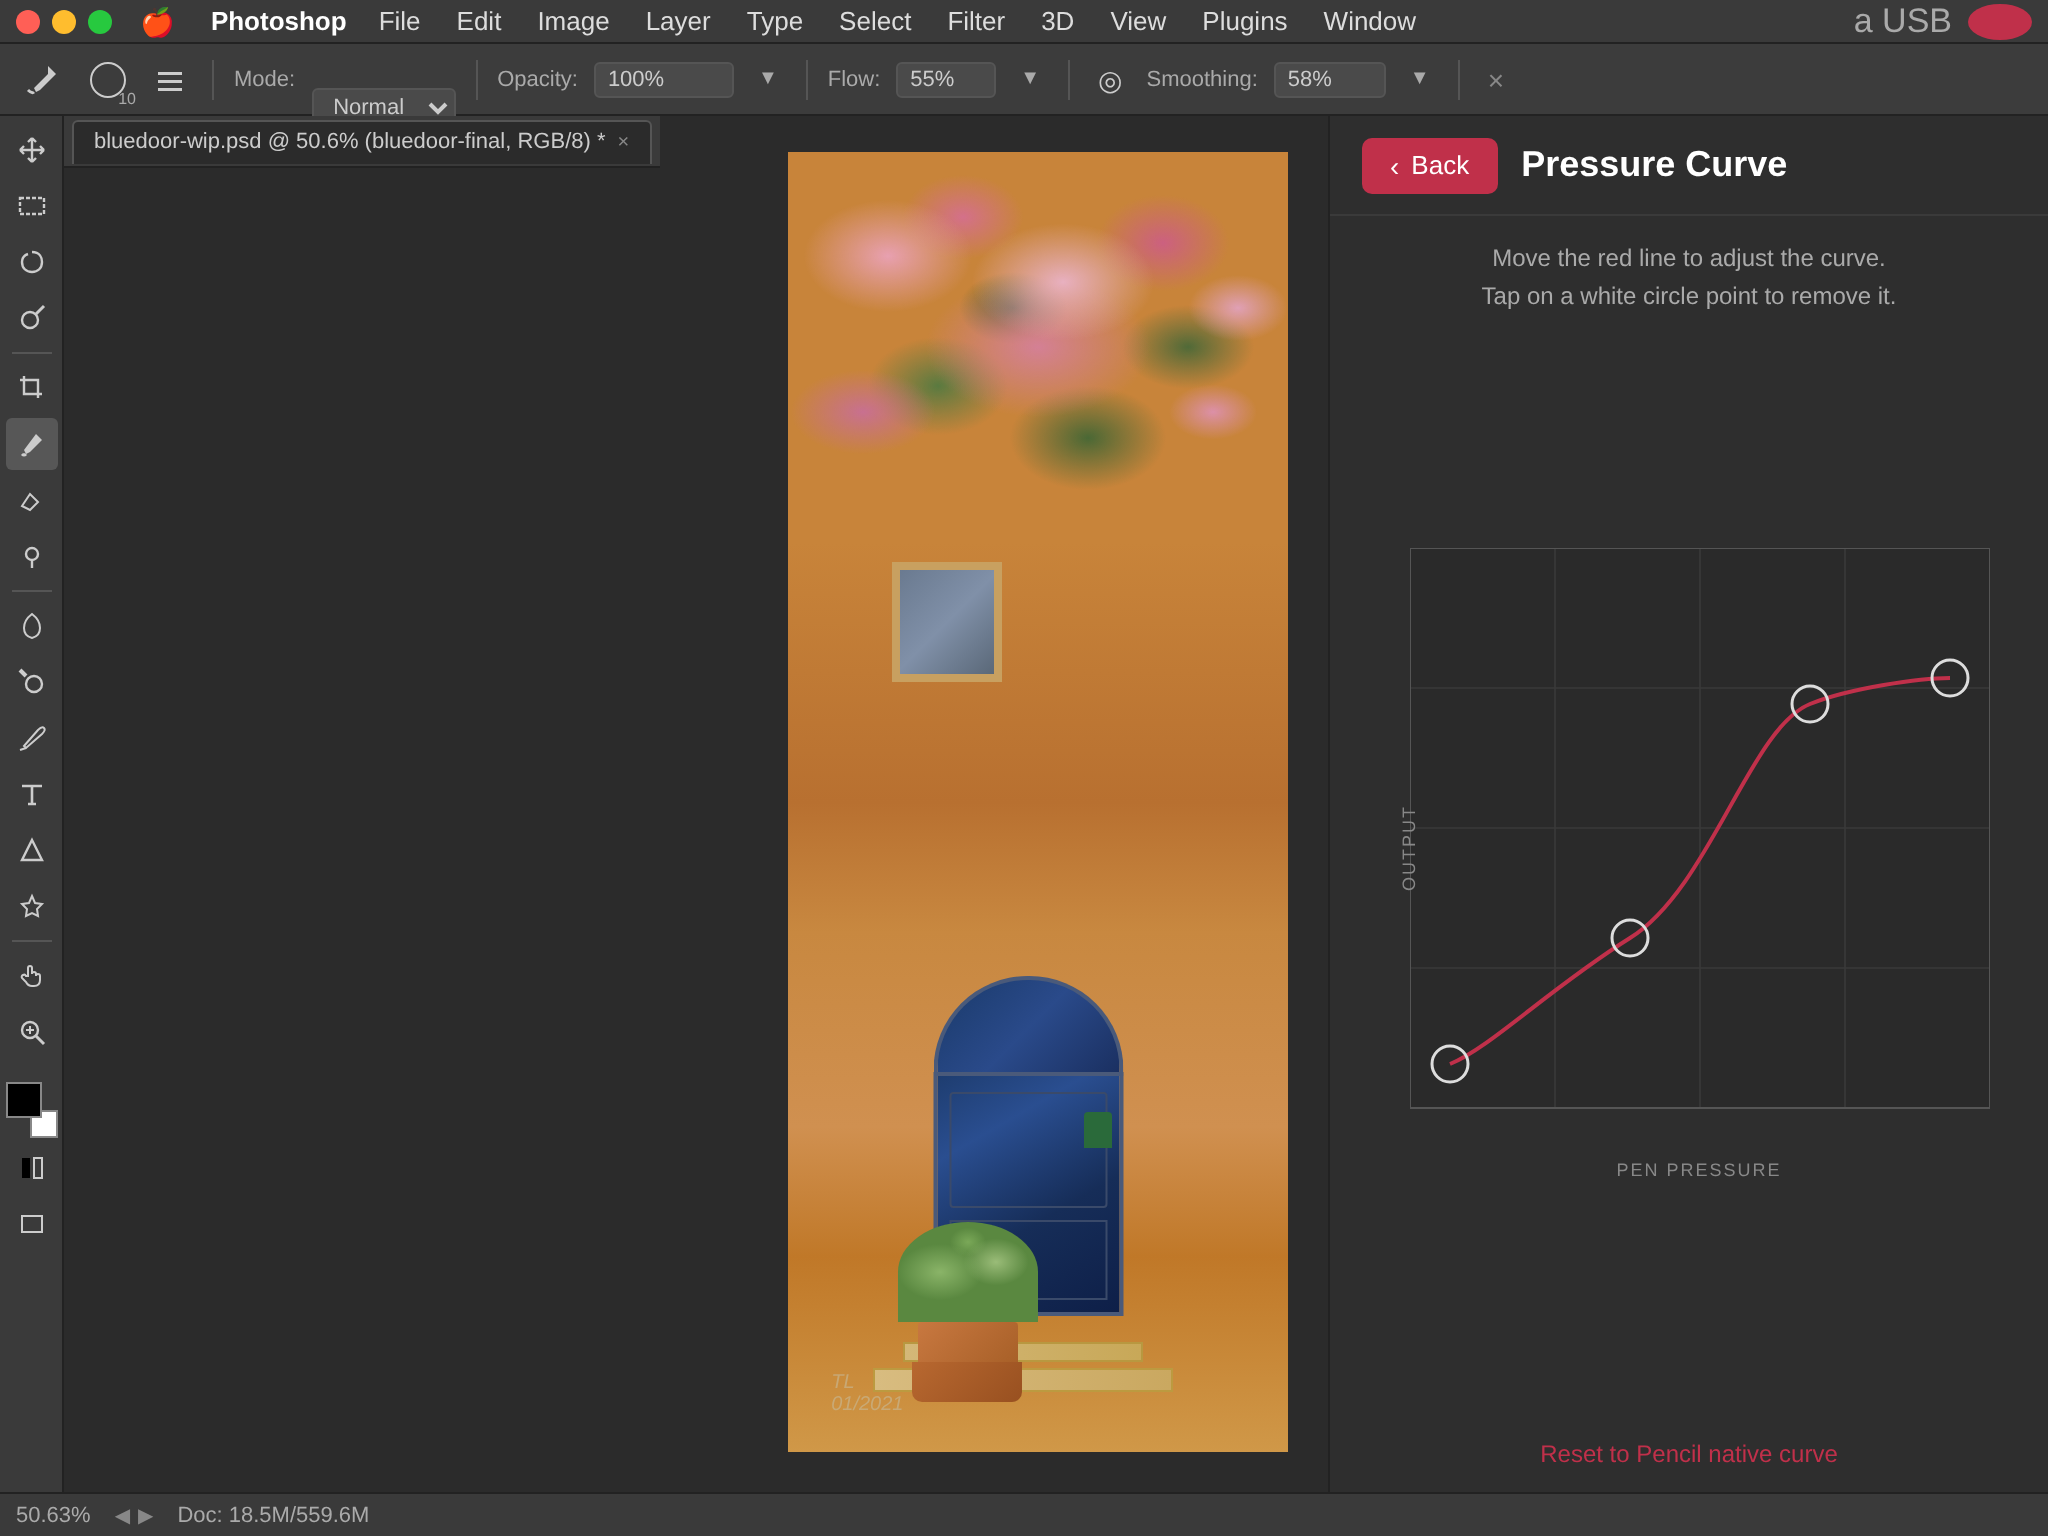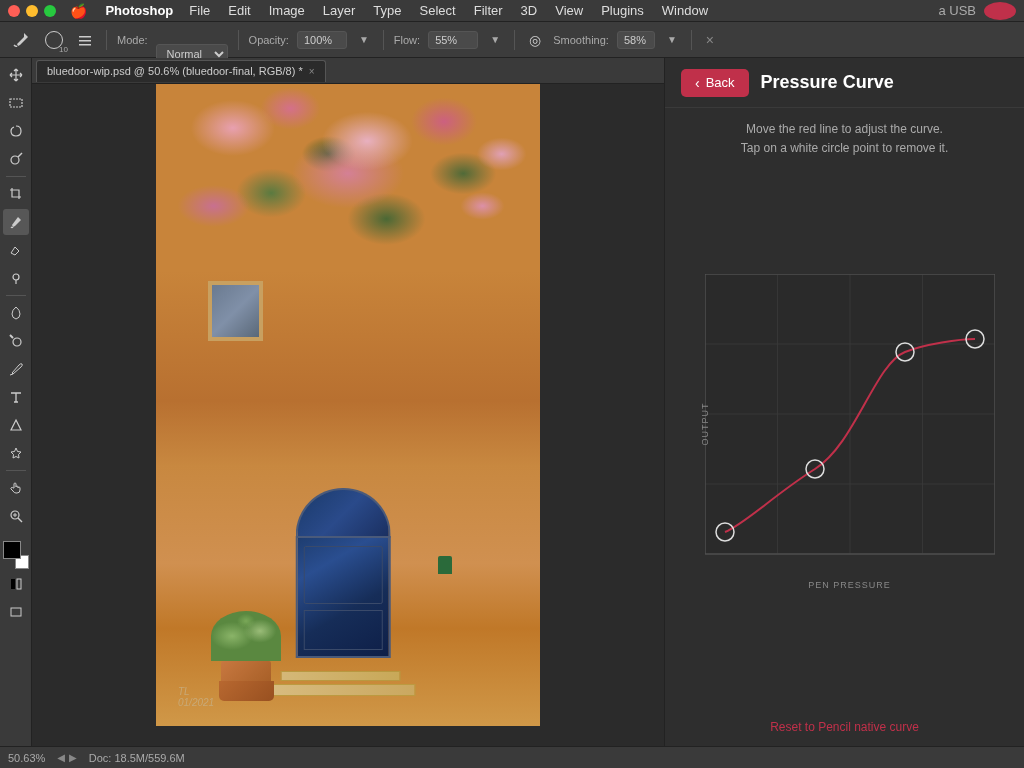--- a/index.html
+++ b/index.html
@@ -53,21 +53,21 @@
       color: #fff;
       font-size: 13px;
     }
     .menu-right {
       margin-left: auto;
       display: flex;
       align-items: center;
       gap: 8px;
     }
     .usb-icon {
-      font-size: 13px;
+      font-size: 17px;
       color: #aaa;
     }
 
     
     #toolbar {
       width: 100%;
       height: 36px;
       background: #3c3c3c;
       display: flex;
       align-items: center;
@@ -190,22 +190,23 @@
       position: absolute;
       bottom: 0;
       right: 0;
     }
 
     
     #canvas-area {
       flex: 1;
       background: #2b2b2b;
       display: flex;
-      flex-direction: column;
+      flex-direction: row;
       overflow: hidden;
+      gap: 44px;
     }
     #tab-bar {
       height: 26px;
       background: #3a3a3a;
       display: flex;
       align-items: center;
       padding: 0 4px;
       border-bottom: 1px solid #222;
     }
     .tab {
@@ -443,31 +444,31 @@
   </button>
   <div class="toolbar-sep"></div>
   <span class="toolbar-label">Mode:</span>
   <select class="mode-select">
     <option>Normal</option>
     <option>Multiply</option>
     <option>Screen</option>
   </select>
   <div class="toolbar-sep"></div>
   <span class="toolbar-label">Opacity:</span>
-  <input class="toolbar-input" style="width: 50px;" type="text" value="100%">
+  <input class="toolbar-input" style="width: 70px;" type="text" value="100%">
   <button class="tool-btn" style="font-size:10px;color:#aaa;">▼</button>
   <div class="toolbar-sep"></div>
   <span class="toolbar-label">Flow:</span>
   <input class="toolbar-input" style="width: 50px;" type="text" value="55%">
   <button class="tool-btn" style="font-size:10px;color:#aaa;">▼</button>
   <div class="toolbar-sep"></div>
 
   <button class="tool-btn" style="font-size:14px;">◎</button>
   <span class="toolbar-label">Smoothing:</span>
-  <input class="toolbar-input" style="width: 38px;" type="text" value="58%">
+  <input class="toolbar-input" style="width: 56px;" type="text" value="58%">
   <button class="tool-btn" style="font-size:10px;color:#aaa;">▼</button>
   <div class="toolbar-sep"></div>
   <button class="tool-btn" style="font-size:14px;color:#888;">×</button>
 </div>
 
 <div id="main">
 
   <div id="tools-panel">
 
     <div class="tool-icon">

